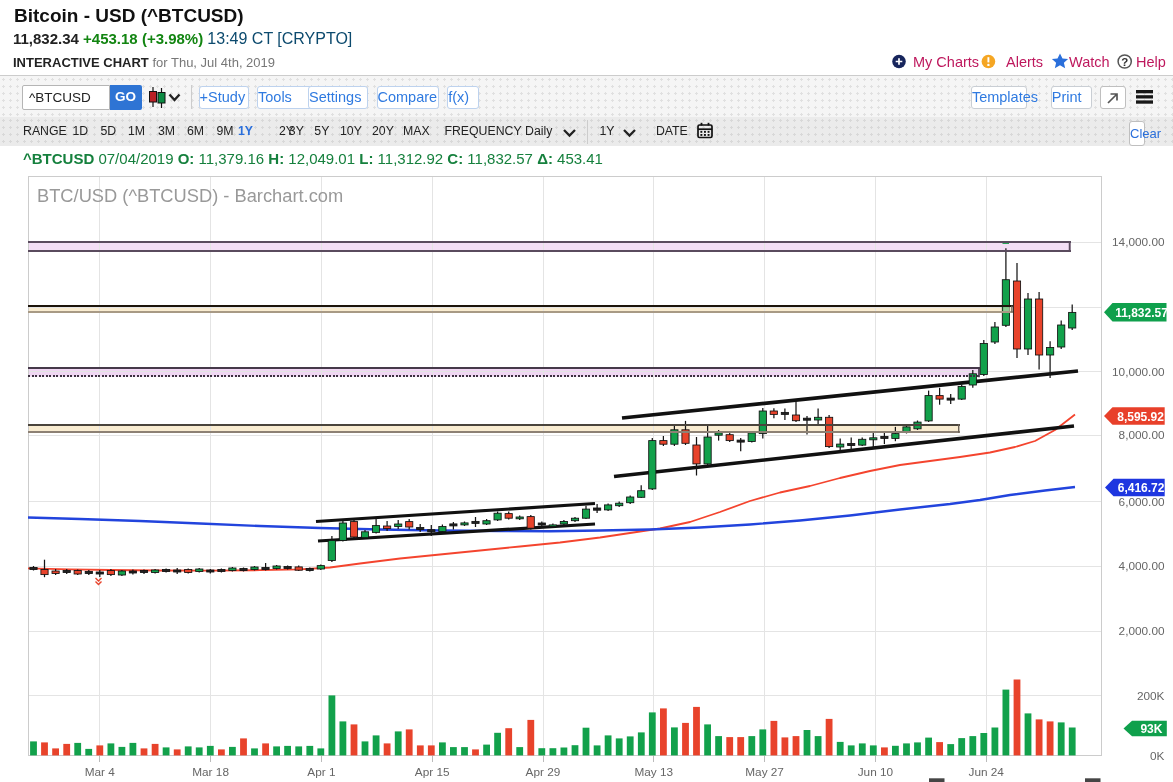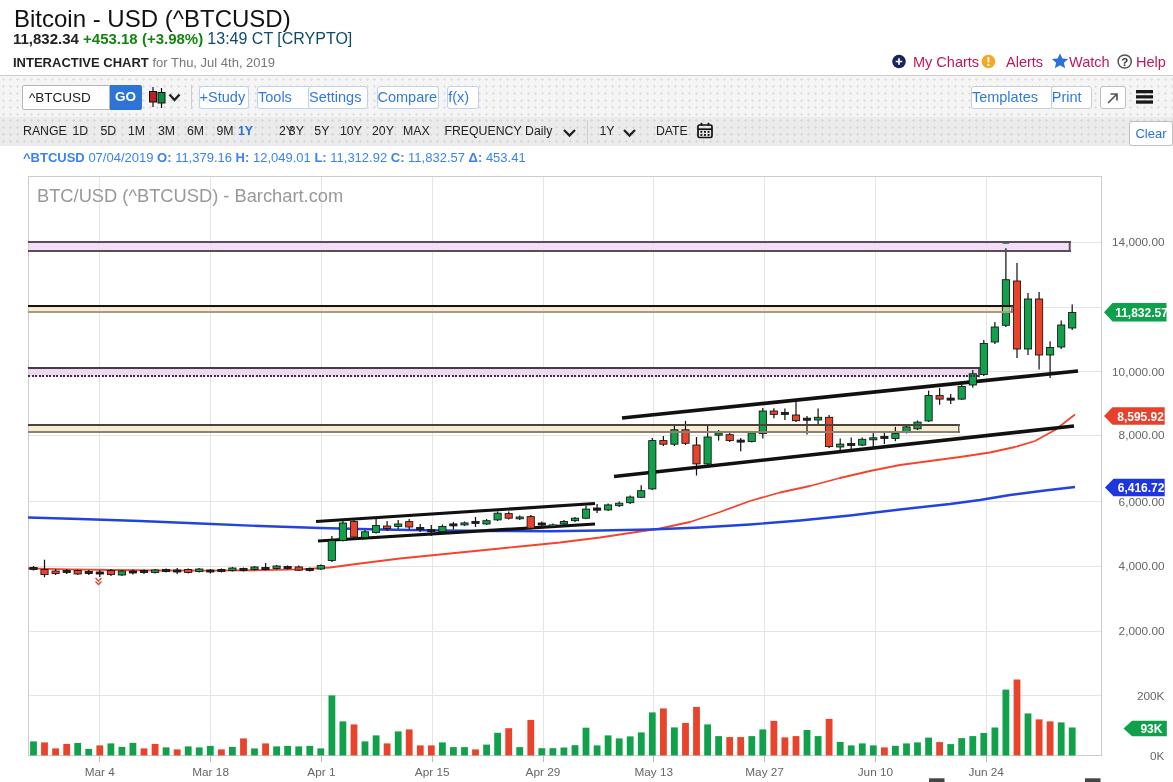--- a/index.html
+++ b/index.html
@@ -3,21 +3,21 @@
 <style>
 *{margin:0;padding:0;box-sizing:border-box}
 body{width:1173px;height:782px;font-family:"Liberation Sans",sans-serif;background:#fff;position:relative;overflow:hidden}
 .abs{position:absolute}
 .blue{color:#be185d}
 .btn{position:absolute;border:1px solid #bdd2ee;border-radius:3px;background:#fff;color:#2f7ae0;font-size:14.5px;text-align:left;line-height:21px;height:23px;top:85.5px}
 .gbtn{position:absolute;border:1px solid #bfbfbf;border-radius:3px;background:#fff;color:#2f7ae0;font-size:14.5px;text-align:center;line-height:21px;height:23px;top:85.5px}
 .rng{position:absolute;top:124px;font-size:12.3px;color:#222}
 </style></head><body>
 
-<div class="abs" style="left:14px;top:5px;font-size:24px;font-weight:normal;color:#111">Bitcoin - USD (^BTCUSD)</div>
+<div class="abs" style="left:14px;top:5px;font-size:19px;font-weight:bold;color:#111">Bitcoin - USD (^BTCUSD)</div>
 <div class="abs" style="left:13px;top:30px;font-size:15px;color:#222"><b>11,832.34</b> <b style="color:#128511">+453.18 (+3.98%)</b> <span style="font-size:16px;color:#0c4a6e">13:49 CT [CRYPTO]</span></div>
 <div class="abs" style="left:13px;top:55px;font-size:13px;color:#222"><b>INTERACTIVE CHART</b> <span style="color:#777">for Thu, Jul 4th, 2019</span></div>
 
 <svg class="abs" width="290" height="20" style="left:885px;top:52px">
 <circle cx="14" cy="9.5" r="6.8" fill="#17255c"></circle>
     <path d="M10.7 9.5h6.6M14 6.2v6.6" stroke="#fff" stroke-width="1.7"></path>
 <circle cx="103.4" cy="9.5" r="6.8" fill="#f5a623"></circle>
     <path d="M103.4 5.2v5.2" stroke="#fff" stroke-width="1.9"></path>
     <circle cx="103.4" cy="12.9" r="1.2" fill="#fff"></circle>
 <path d="M175 1.5 l2.5 5.1 5.6.5-4.2 3.7 1.25 5.5-5.15-3-5.15 3 1.25-5.5-4.2-3.7 5.6-.5z" fill="#2a6fdb"></path>
@@ -40,21 +40,21 @@
 <line x1="15.5" y1="4" x2="15.5" y2="24" stroke="#111" stroke-width="1.2"></line>
     <rect x="12" y="8.5" width="7" height="10.5" fill="#0b8a42" stroke="#111" stroke-width="1"></rect>
 <path d="M23.5 10.5 l5 5.5 5-5.5" fill="none" stroke="#222" stroke-width="2.4"></path>
 </svg>
 <div class="abs" style="left:191px;top:85px;height:24px;border-left:1px solid #ccc"></div>
 <div class="btn" style="left:198.6px;width:50.3px">+Study</div>
 <div class="btn" style="left:257px;width:57px">Tools</div>
 <div class="btn" style="left:308px;width:59.8px">Settings</div>
 <div class="btn" style="left:376.5px;width:62px">Compare</div>
 <div class="btn" style="left:447.2px;width:31.5px">f(x)</div>
-<div class="btn" style="left:970.9px;width:82px;border-color:#c9ced4">Templates</div>
+<div class="btn" style="left:970.9px;width:56px;border-color:#c9ced4">Templates</div>
 <div class="btn" style="left:1050.8px;width:40.8px;border-color:#c9ced4">Print</div>
 <div class="gbtn" style="left:1099.8px;width:26.3px">
 <svg width="15" height="15" style="margin-top:4px">
       <path d="M3 12 L11.5 3.5 M5.5 3 H12 V9.5" stroke="#555" stroke-width="1.7" fill="none"></path>
     </svg></div>
 <svg class="abs" width="20" height="15" style="left:1135.6px;top:90px">
     <rect y="0" width="17" height="3.3" fill="#181818"></rect>
     <rect y="5.2" width="17" height="3.3" fill="#181818"></rect>
     <rect y="10.4" width="17" height="3.3" fill="#181818"></rect>
   </svg>
@@ -90,23 +90,23 @@
 <line x1="1" y1="7.2" x2="15" y2="7.2" stroke="#111" stroke-width="1.7"></line>
 <line x1="4.5" y1="0.8" x2="4.5" y2="3.5" stroke="#111" stroke-width="1.8"></line>
     <line x1="11.5" y1="0.8" x2="11.5" y2="3.5" stroke="#111" stroke-width="1.8"></line>
 <rect x="3.4" y="8.9" width="1.9" height="1.9" fill="#111"></rect>
     <rect x="7" y="8.9" width="1.9" height="1.9" fill="#111"></rect>
     <rect x="10.6" y="8.9" width="1.9" height="1.9" fill="#111"></rect>
 <rect x="3.4" y="12" width="1.9" height="1.9" fill="#111"></rect>
     <rect x="7" y="12" width="1.9" height="1.9" fill="#111"></rect>
     <rect x="10.6" y="12" width="1.9" height="1.9" fill="#111"></rect>
 </svg>
-<div class="abs" style="left:1129px;top:121px;width:44px;height:24.5px;border:1px solid #bfbfbf;border-radius:3px;background:#fff;color:#2a6fdb;font-size:13px;text-align:center;line-height:23px">Clear</div>
-
-<div class="abs" style="left:23px;top:149.5px;font-size:13px;color:#3b82f6"><b>^BTCUSD</b> 07/04/2019 <b>O:</b> 11,379.16 <b>H:</b> 12,049.01 <b>L:</b> 11,312.92 <b>C:</b> 11,832.57 <b>Δ:</b> 453.41</div>
+<div class="abs" style="left:1129px;top:121px;width:16px;height:24.5px;border:1px solid #bfbfbf;border-radius:3px;background:#fff;color:#2a6fdb;font-size:13px;text-align:center;line-height:23px">Clear</div>
+
+<div class="abs" style="left:23px;top:149.5px;font-size:15px;color:#15803d"><b>^BTCUSD</b> 07/04/2019 <b>O:</b> 11,379.16 <b>H:</b> 12,049.01 <b>L:</b> 11,312.92 <b>C:</b> 11,832.57 <b>Δ:</b> 453.41</div>
 
 <div class="abs" style="left:0;top:170px">
 <svg width="1173" height="612" viewBox="0 170 1173 612" font-family="Liberation Sans, sans-serif">
 <rect x="28" y="176.3" width="1073.5" height="579.1" fill="#ffffff"></rect>
 <rect x="28" y="241.1" width="1042.6" height="10.300000000000011" fill="#f3def5"></rect>
 <rect x="28" y="305.5" width="984.6" height="7.0" fill="#f9ecd1"></rect>
 <rect x="28" y="367.3" width="951.8" height="9.300000000000011" fill="#f0d7f3"></rect>
 <rect x="28" y="424.3" width="931.5" height="8.5" fill="#f9ecd1"></rect>
 <line x1="28" y1="242" x2="1101.5" y2="242" stroke="#e4e4e4" stroke-width="1" shape-rendering="crispEdges"></line>
 <line x1="28" y1="307" x2="1101.5" y2="307" stroke="#e4e4e4" stroke-width="1" shape-rendering="crispEdges"></line>

